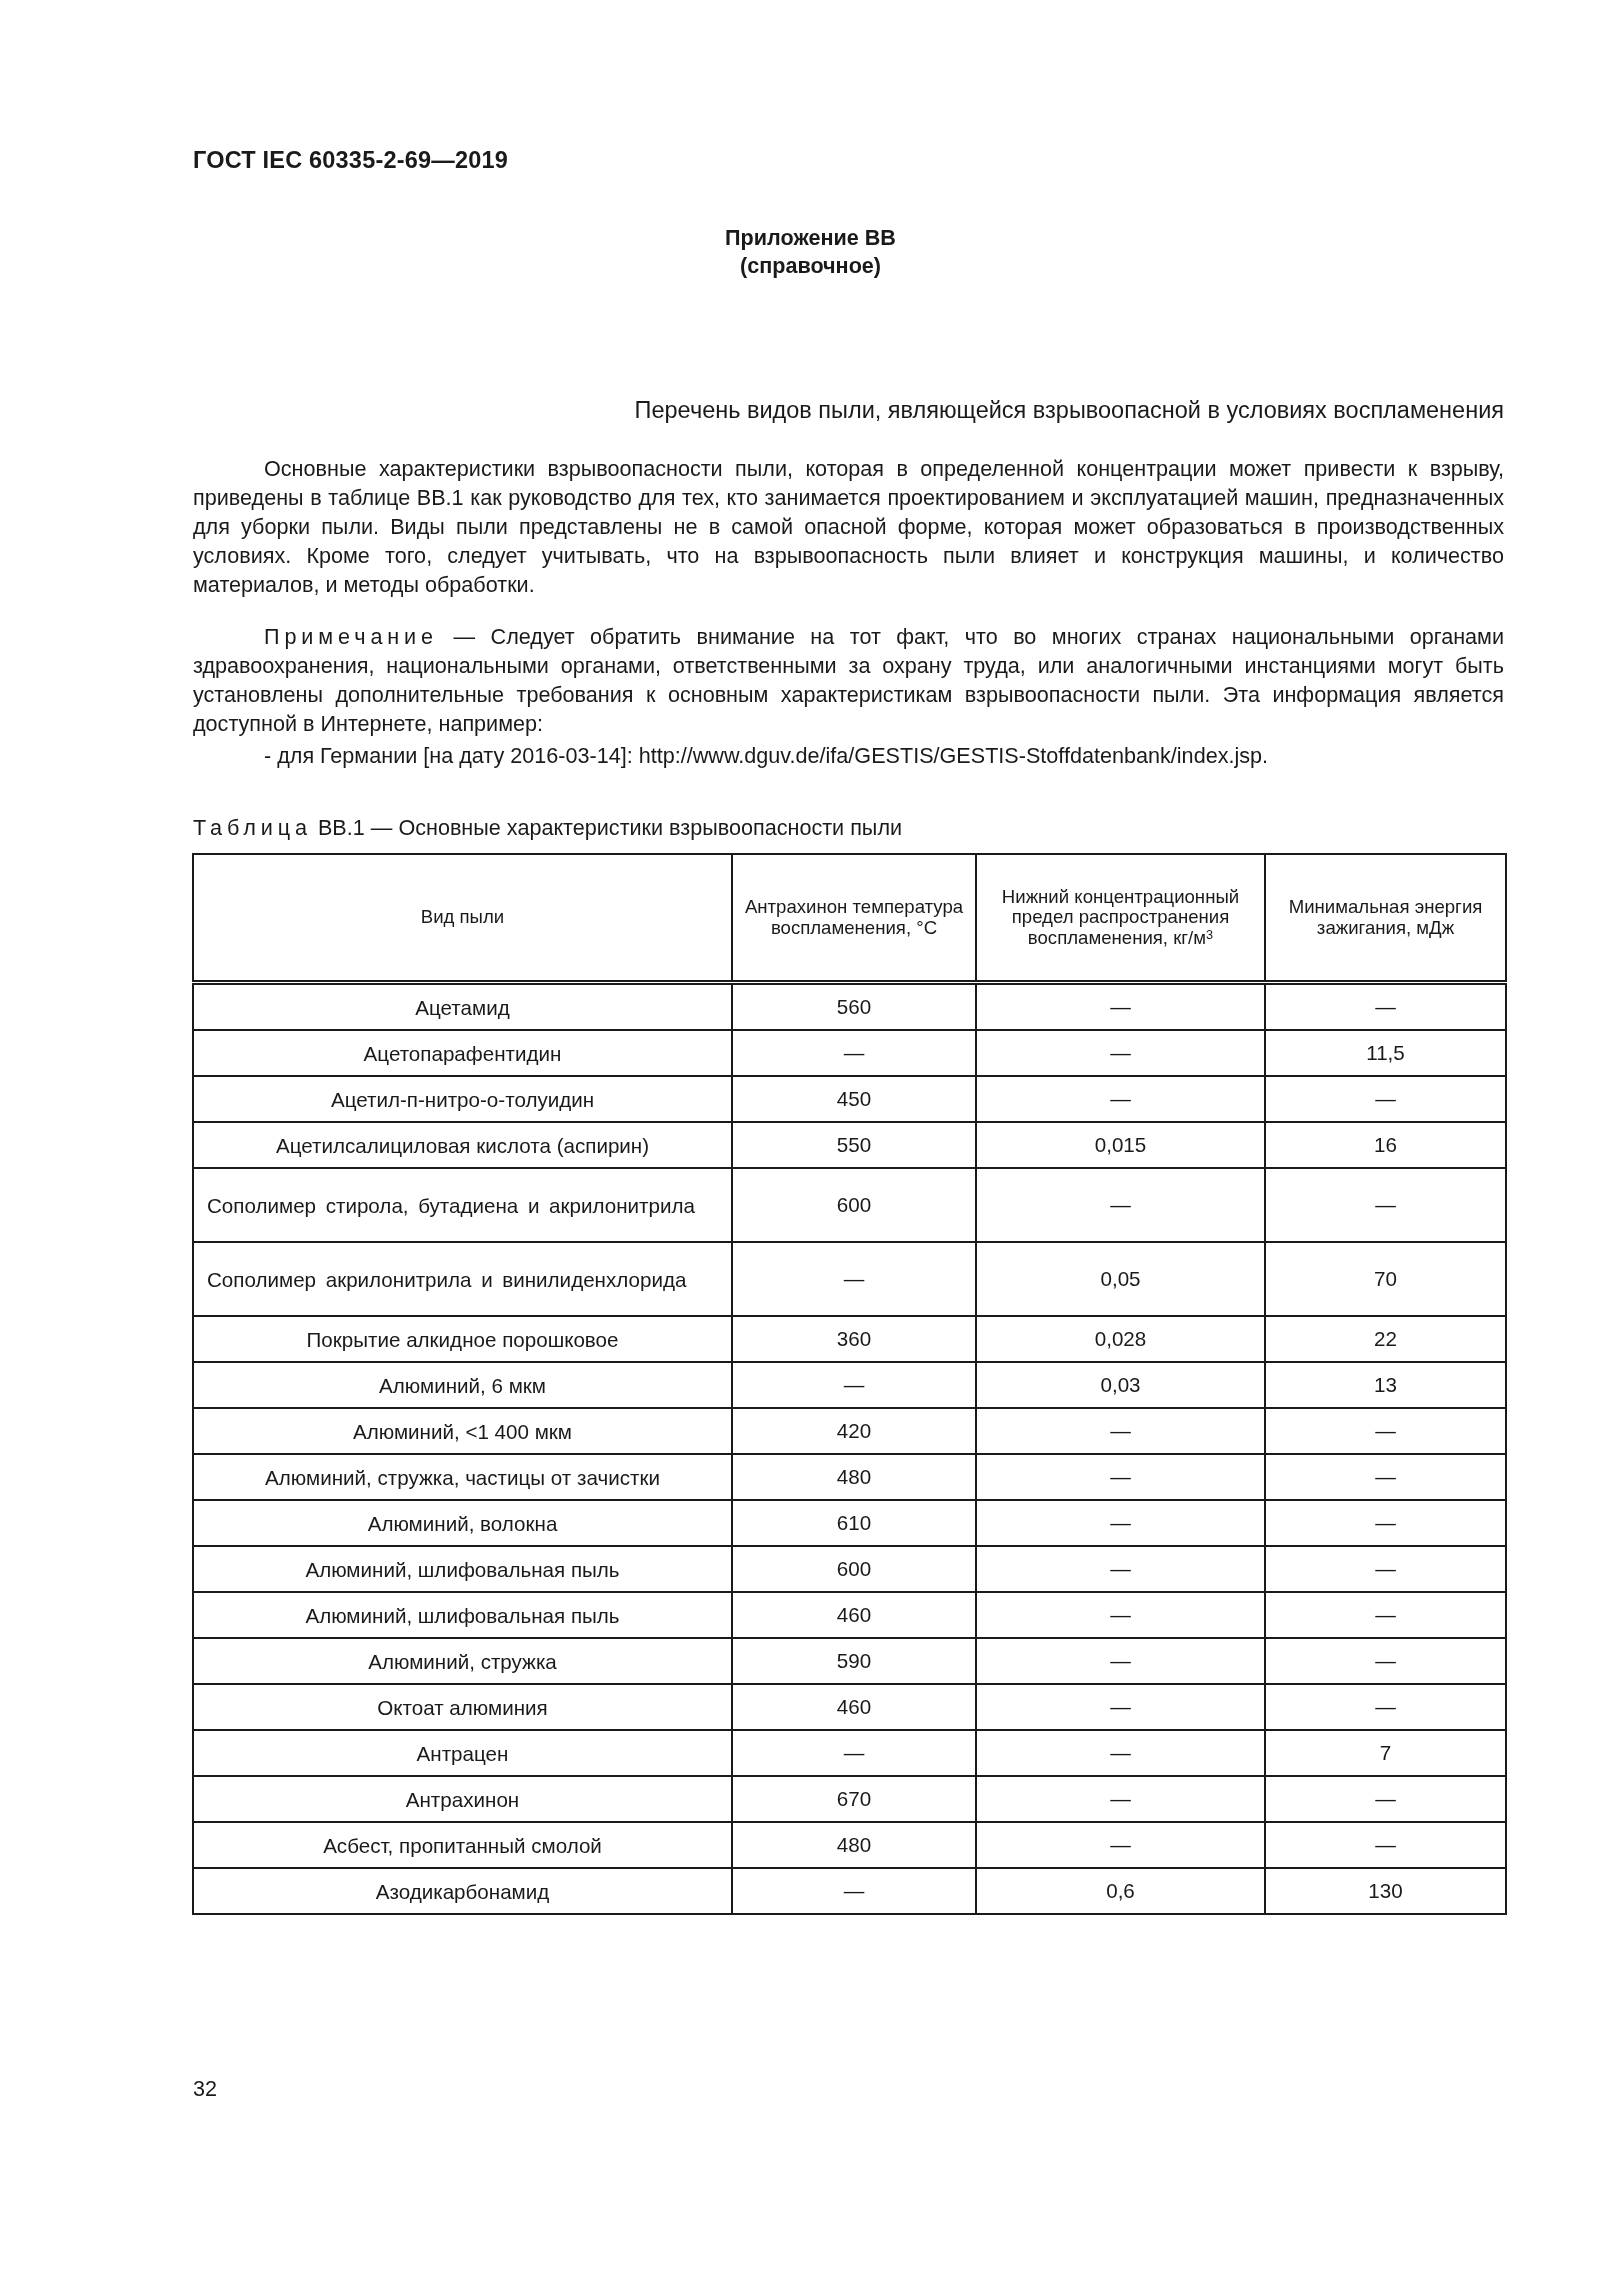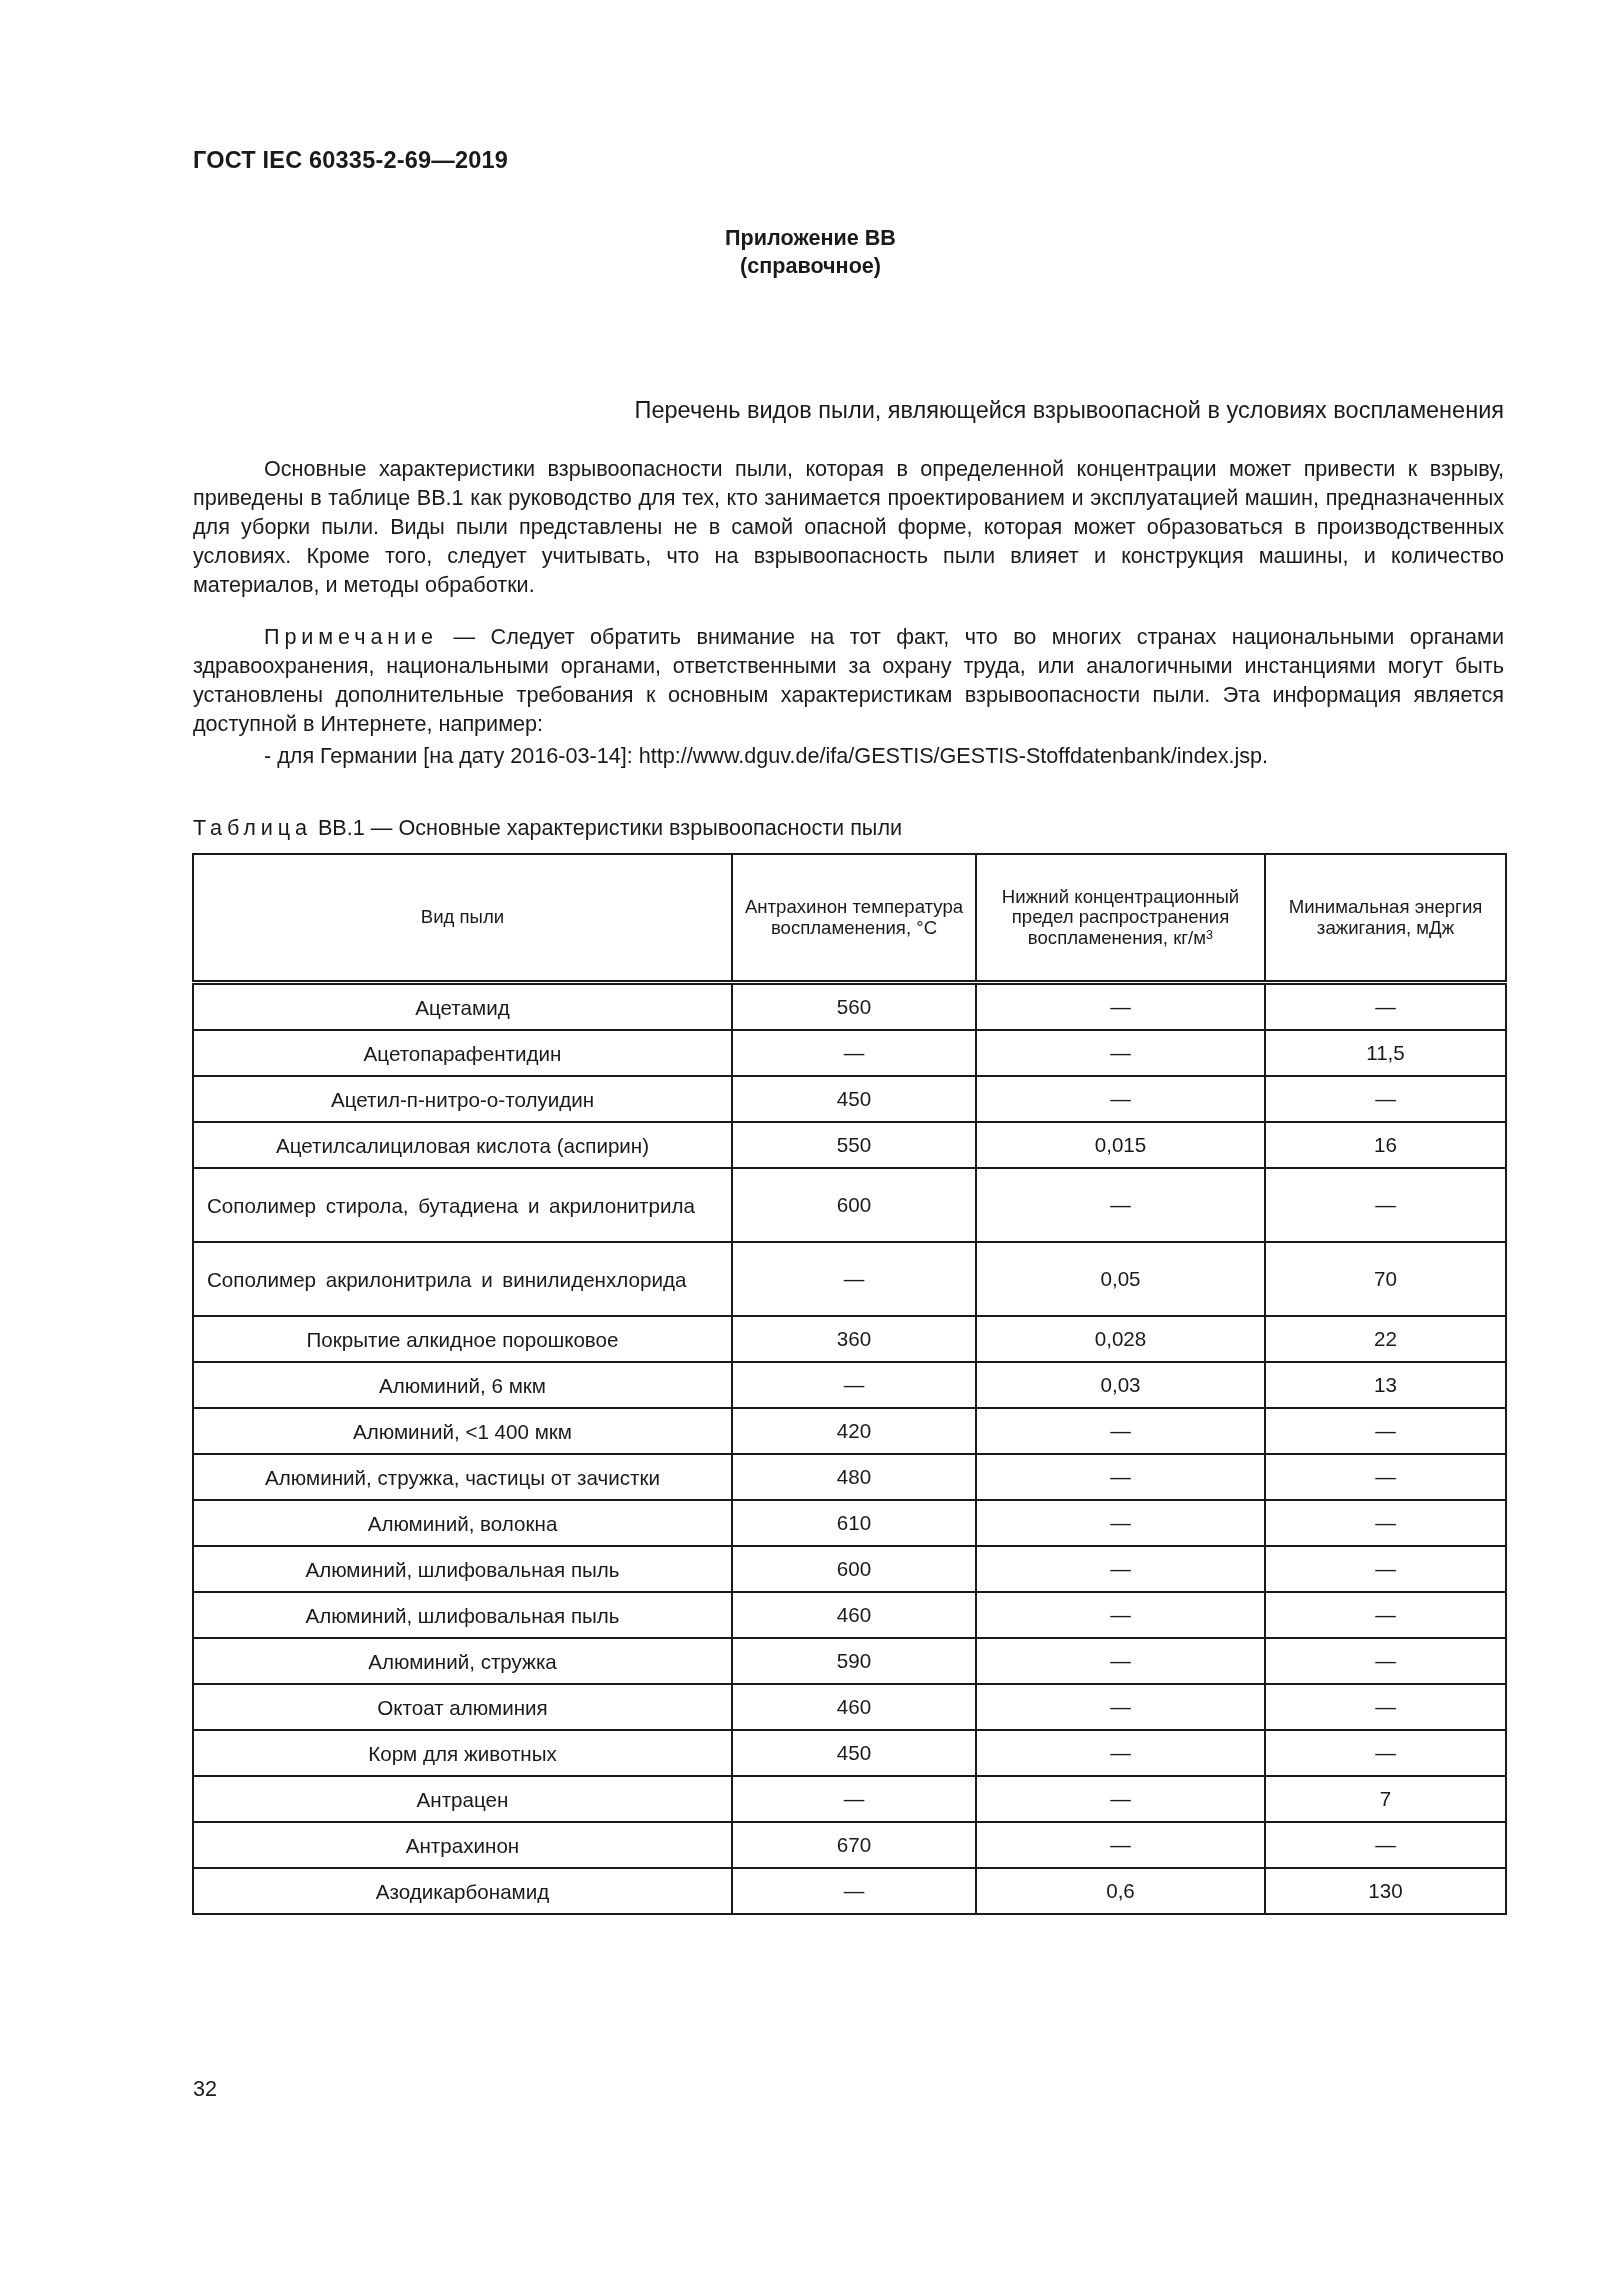--- a/index.html
+++ b/index.html
@@ -179,38 +179,38 @@
         <td class="num">—</td>
         <td class="num">—</td>
       </tr>
     <tr>
         <td class="name">Октоат алюминия</td>
         <td class="num">460</td>
         <td class="num">—</td>
         <td class="num">—</td>
       </tr>
     <tr>
-        <td class="name">Корм для животных</td>
-        <td class="num">450</td>
-        <td class="num">—</td>
-        <td class="num">—</td>
-      </tr>
-    <tr>
         <td class="name">Антрацен</td>
         <td class="num">—</td>
         <td class="num">—</td>
         <td class="num">7</td>
       </tr>
     <tr>
         <td class="name">Антрахинон</td>
         <td class="num">670</td>
         <td class="num">—</td>
         <td class="num">—</td>
       </tr>
     <tr>
+        <td class="name">Асбест, пропитанный смолой</td>
+        <td class="num">480</td>
+        <td class="num">—</td>
+        <td class="num">—</td>
+      </tr>
+    <tr>
         <td class="name">Азодикарбонамид</td>
         <td class="num">—</td>
         <td class="num">0,6</td>
         <td class="num">130</td>
       </tr>
   </tbody>
 </table>
 
 <div class="abs page-num">32</div>
 

